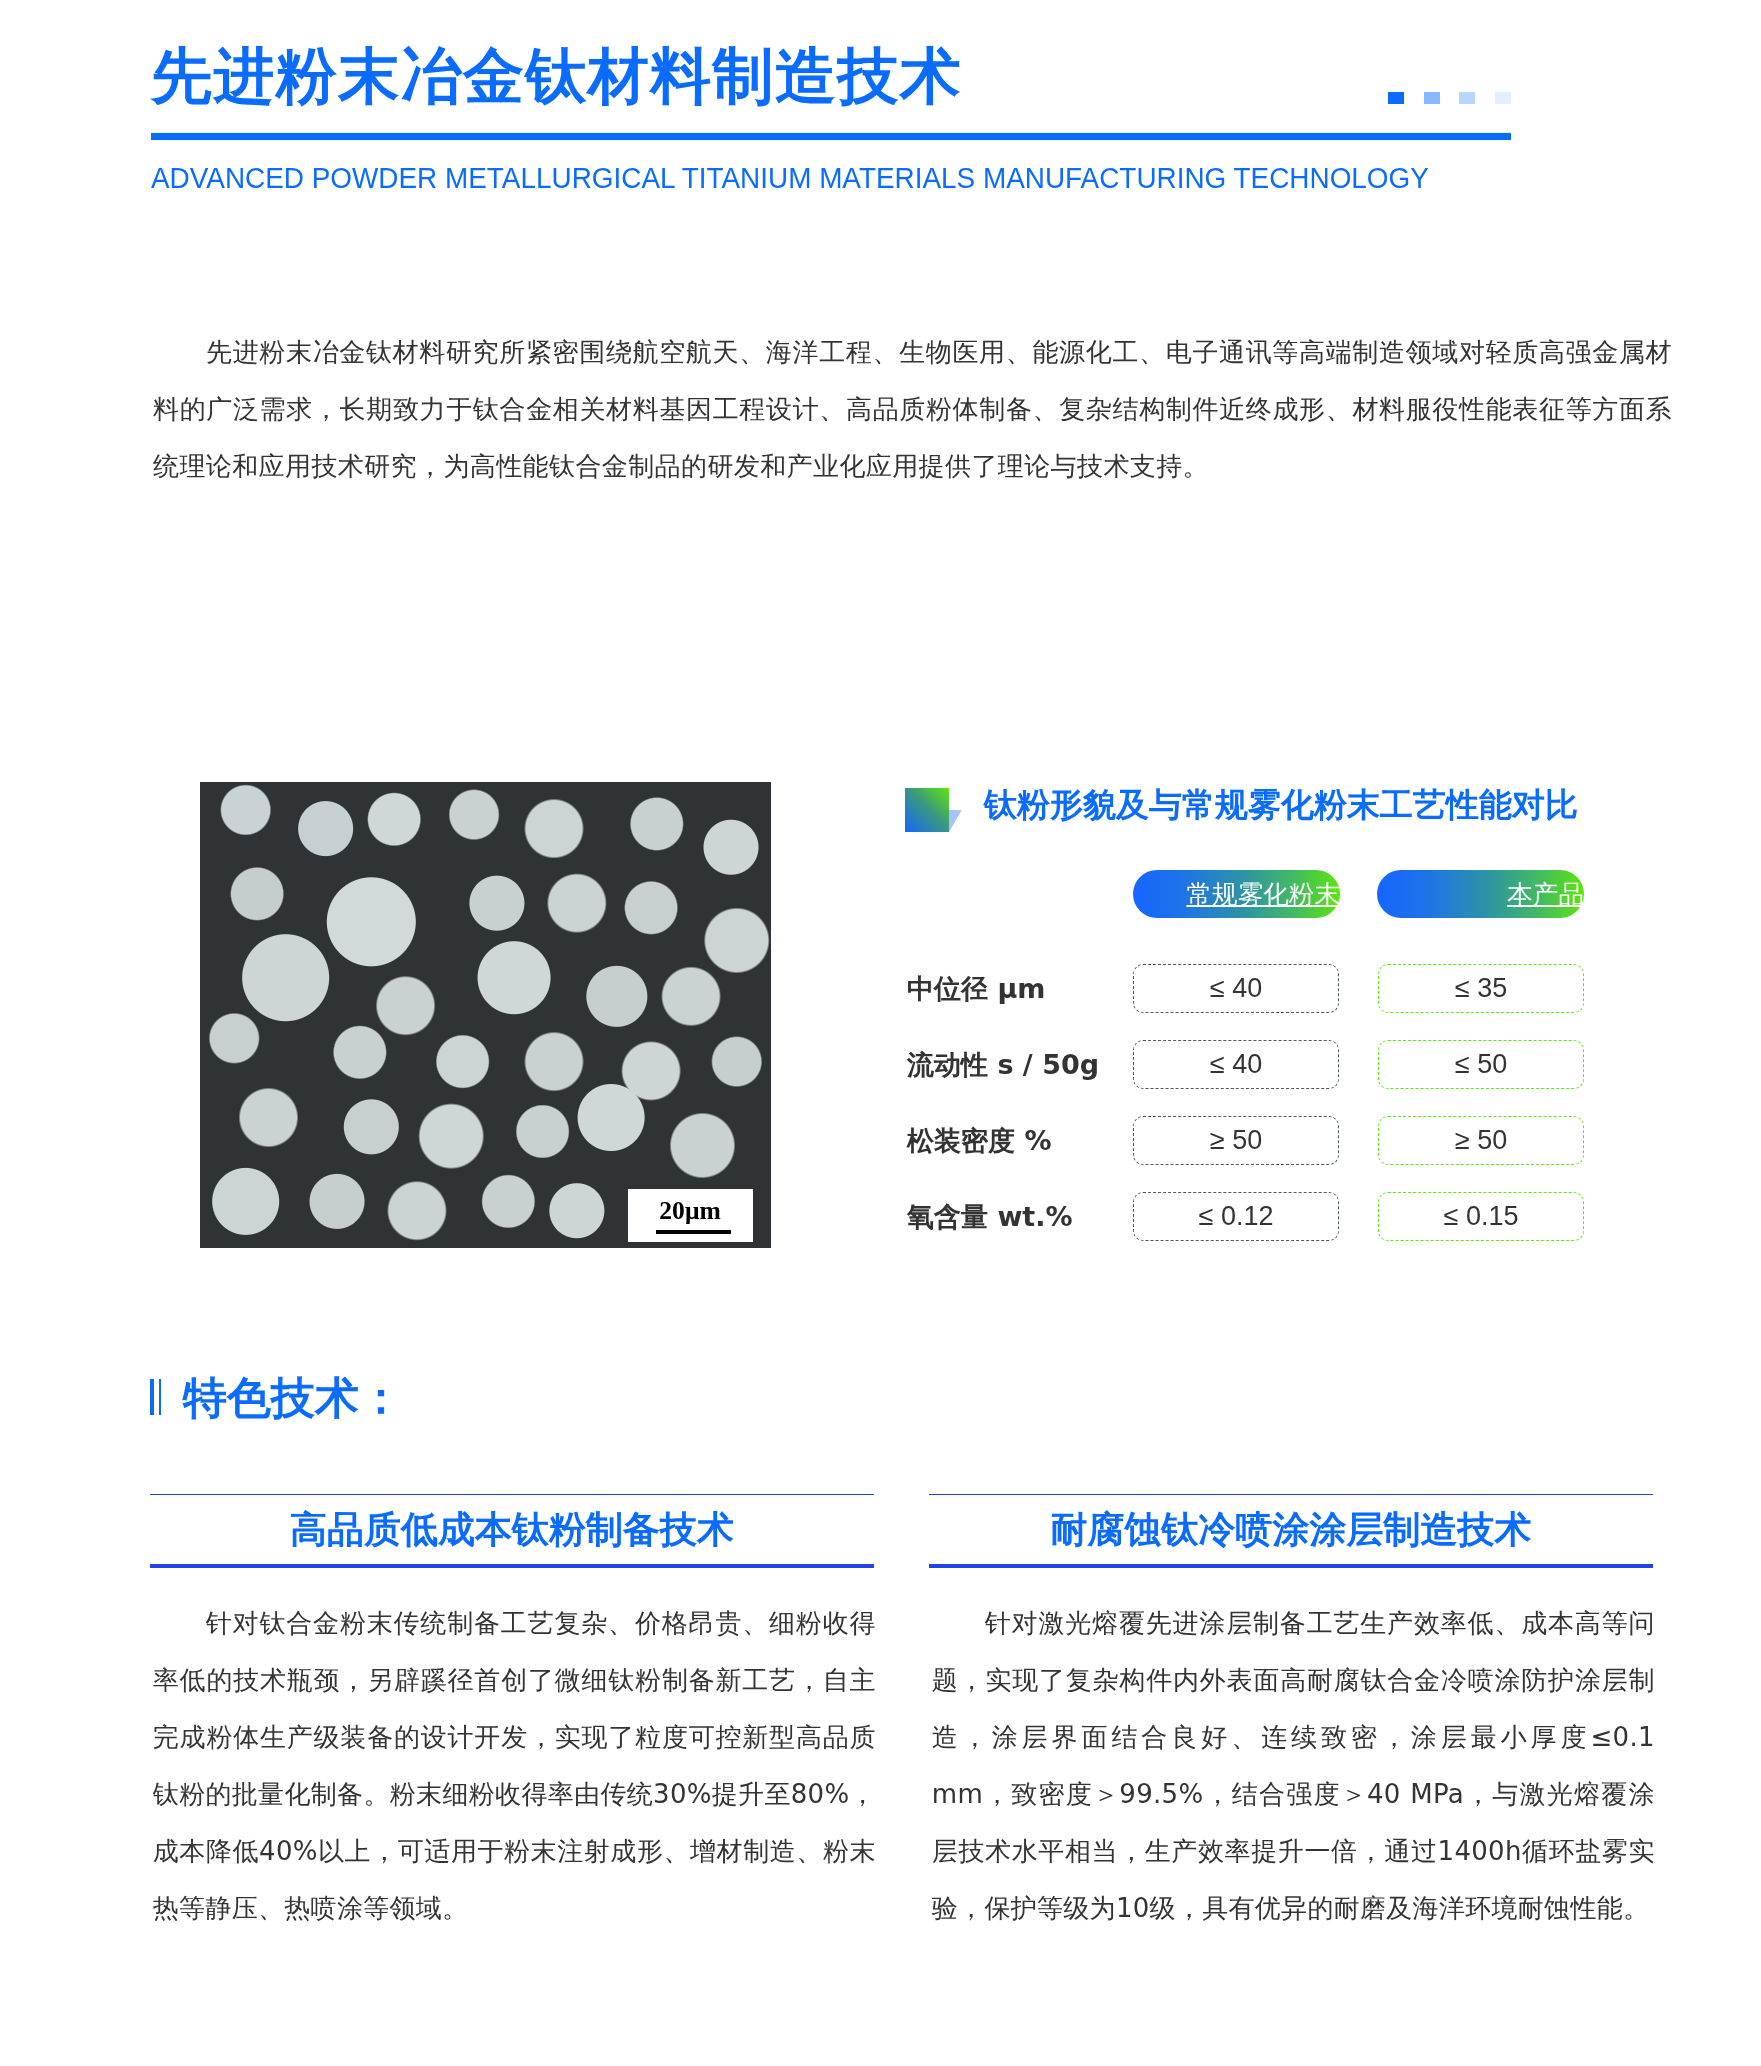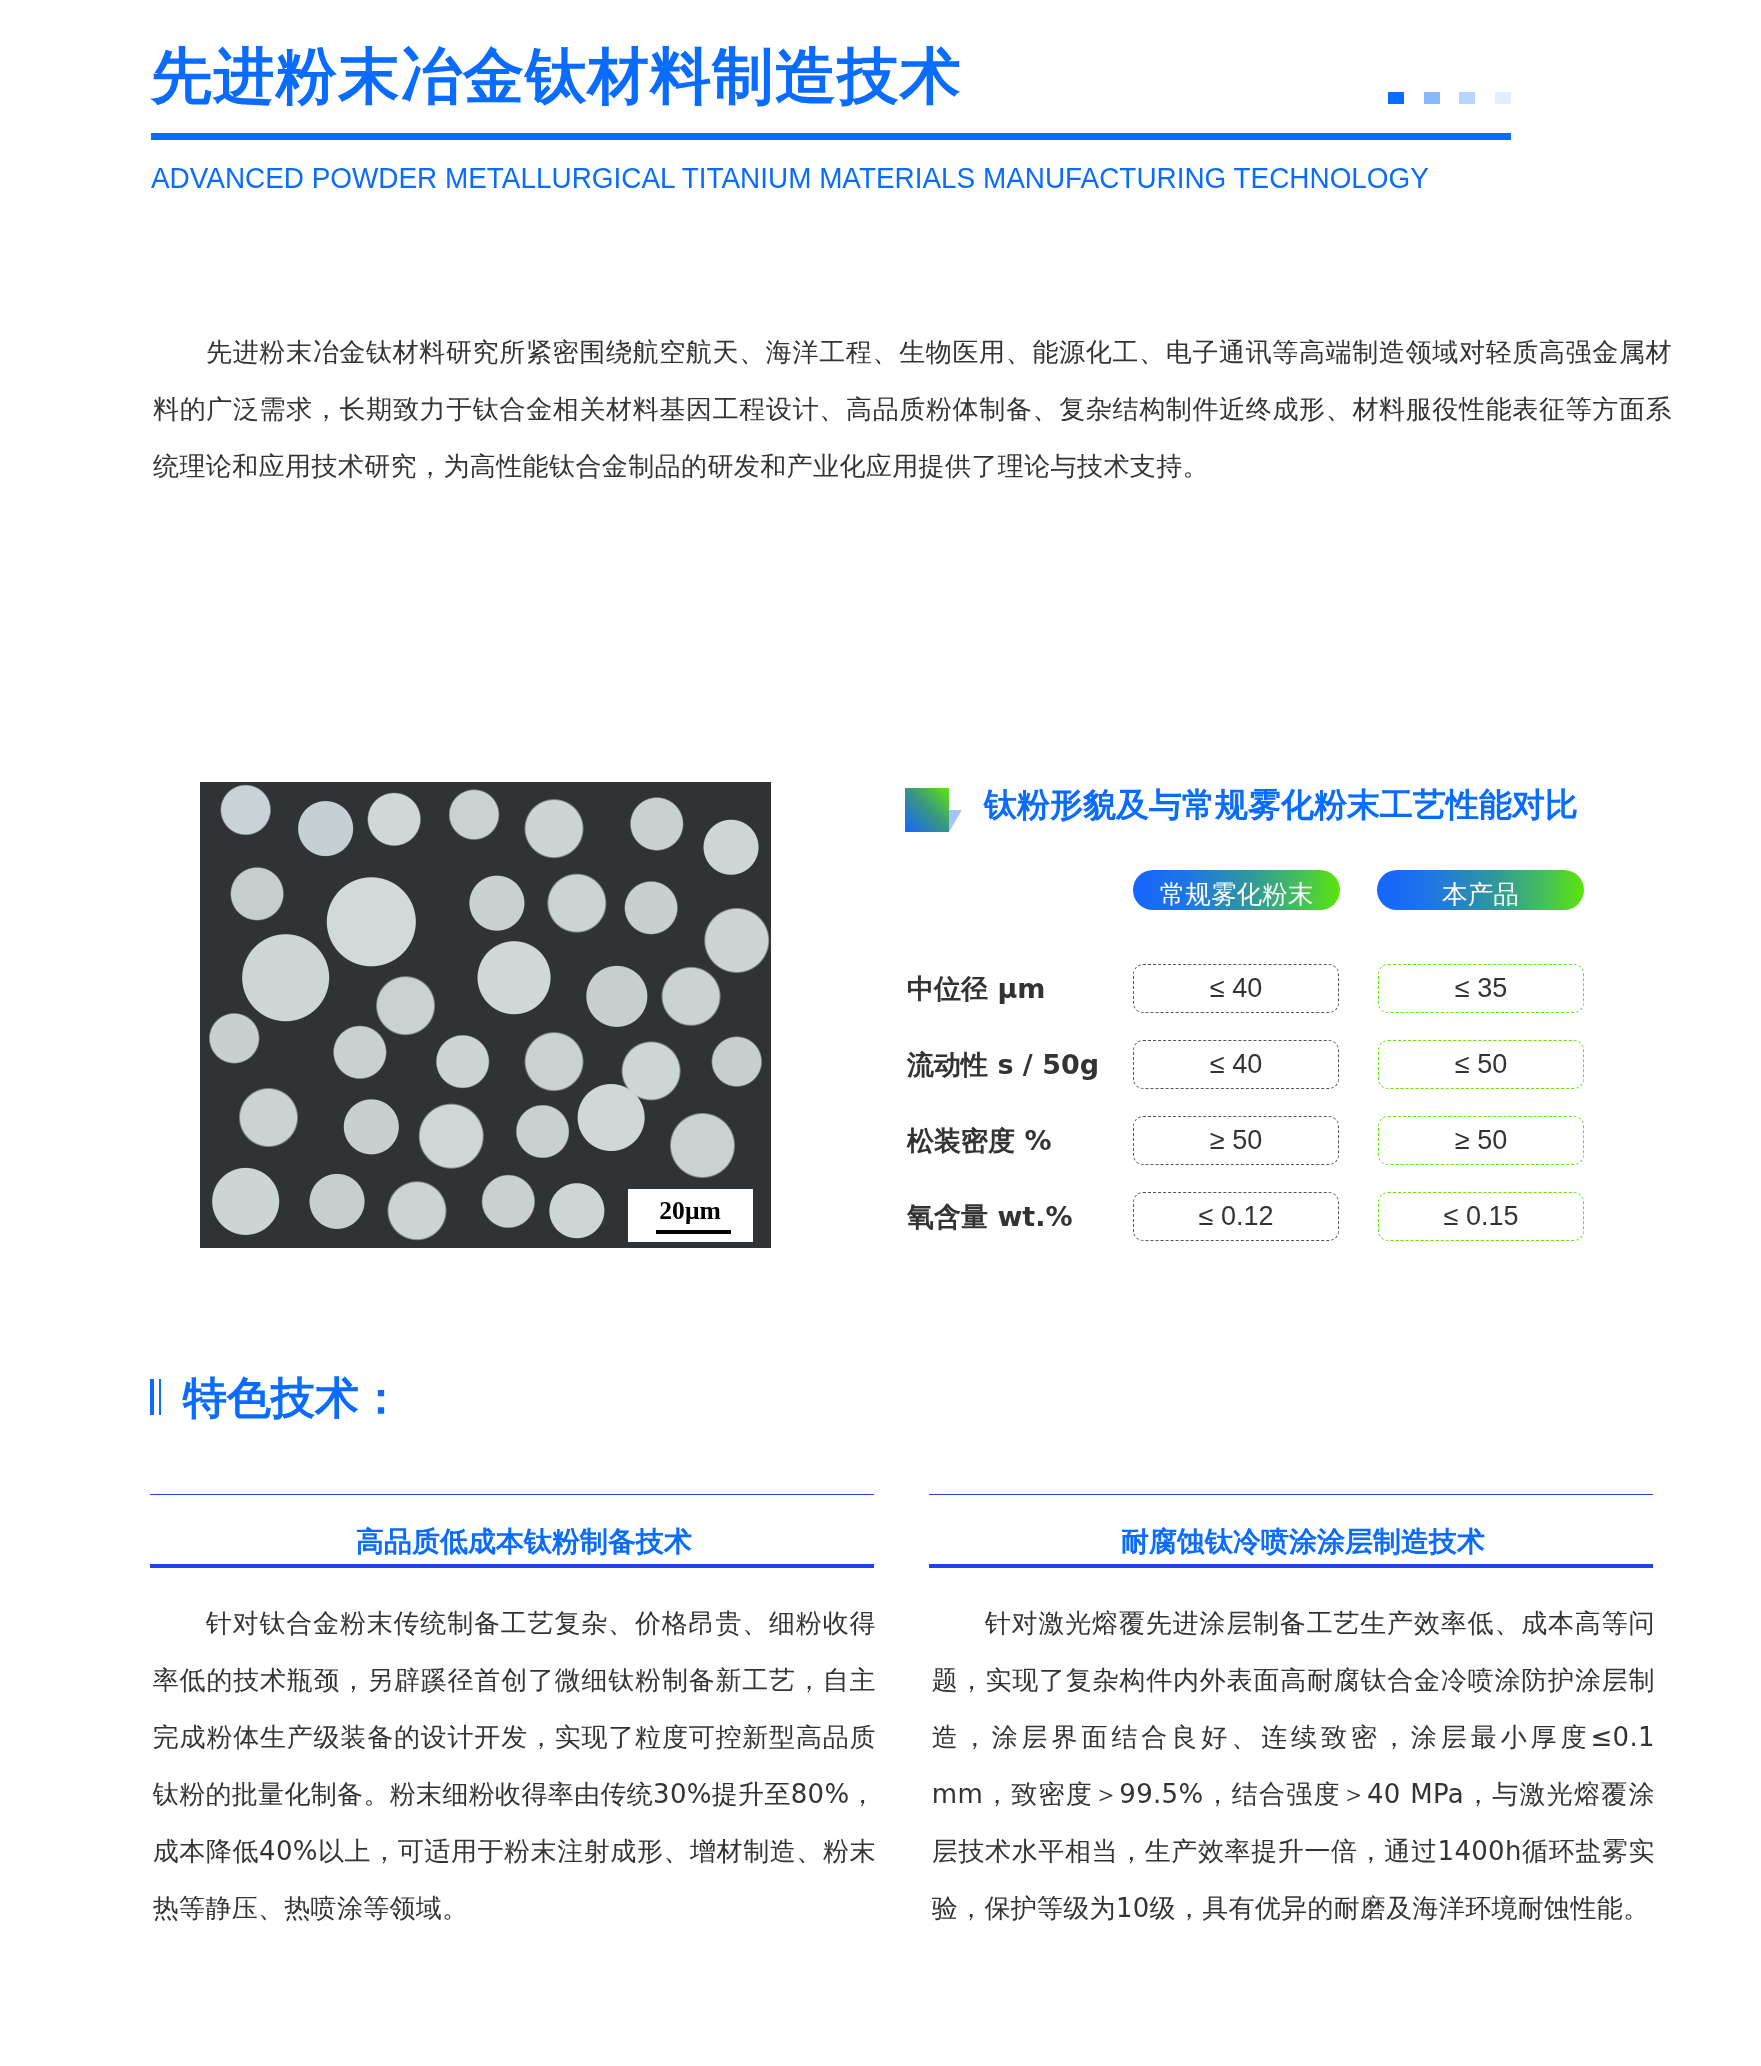--- a/index.html
+++ b/index.html
@@ -94,23 +94,23 @@
   }
   .cmp-icon .tri2 {
     position: absolute; left: 44px; top: 22px; width: 12.8px; height: 22px;
     background: #a8c2ff; clip-path: polygon(0 0, 100% 0, 0 100%);
   }
   .cmp-title {
     left: 984px; top: 784px; margin: 0;
     font-size: 33px; line-height: 41px; font-weight: bold; color: #0a6cff; white-space: nowrap;
   }
   .pill {
-    top: 870px; height: 40px; width: 207px; border-radius: 24px;
+    top: 870px; height: 48px; width: 207px; border-radius: 24px;
     background: linear-gradient(90deg, #1565ff 0%, #1f74e6 25%, #2f95a0 55%, #45be5c 80%, #5be60c 100%);
-    color: #ffffff; font-size: 25.6px; line-height: 48px; text-align: center; white-space: nowrap;
+    color: #ffffff; font-size: 25.6px; line-height: 48px; text-align: right; white-space: nowrap; text-decoration: underline;
   }
   .pill-a { left: 1133px; }
   .pill-b { left: 1377px; }
   .row-label {
     left: 907px; height: 50px; line-height: 50px; margin: 0;
     font-size: 27px; font-weight: bold; color: #333; white-space: nowrap;
   }
   .val-box {
     height: 47px; width: 204px; border-radius: 10px;
     font-family: "Liberation Sans", sans-serif;
@@ -126,22 +126,22 @@
   .feat-title {
     left: 182px; top: 1370px; margin: 1px;
     font-size: 44px; line-height: 54px; font-weight: bold; color: #0a6cff; white-space: nowrap;
   }
   .card { width: 724px; }
   .card-a { left: 150px; }
   .card-b { left: 929px; }
   .card-top { position: absolute; left: 0; top: 1494px; width: 724px; height: 1.4px; background: #1f45e8; }
   .card-bottom { position: absolute; left: 0; top: 1564px; width: 724px; height: 3.6px; background: #1f45e8; }
   .card-title {
-    position: absolute; left: 0; width: 724px; top: 1511px; margin: 12px;
-    text-align: center; font-size: 28px; line-height: 37px; font-weight: bold; color: #0a6cff; white-space: nowrap;
+    position: absolute; left: 0; width: 724px; top: 1511px; margin: 0;
+    text-align: center; font-size: 37px; line-height: 37px; font-weight: bold; color: #0a6cff; white-space: nowrap;
   }
   .card-body {
     position: absolute; left: 2.8px; width: 723px; top: 1595px; margin: 0;
     font-size: 26px; line-height: 57px; color: #333;
     text-indent: 53px; text-align: justify; letter-spacing: 0.3px;
   }
 </style>
 </head>
 <body>
 

